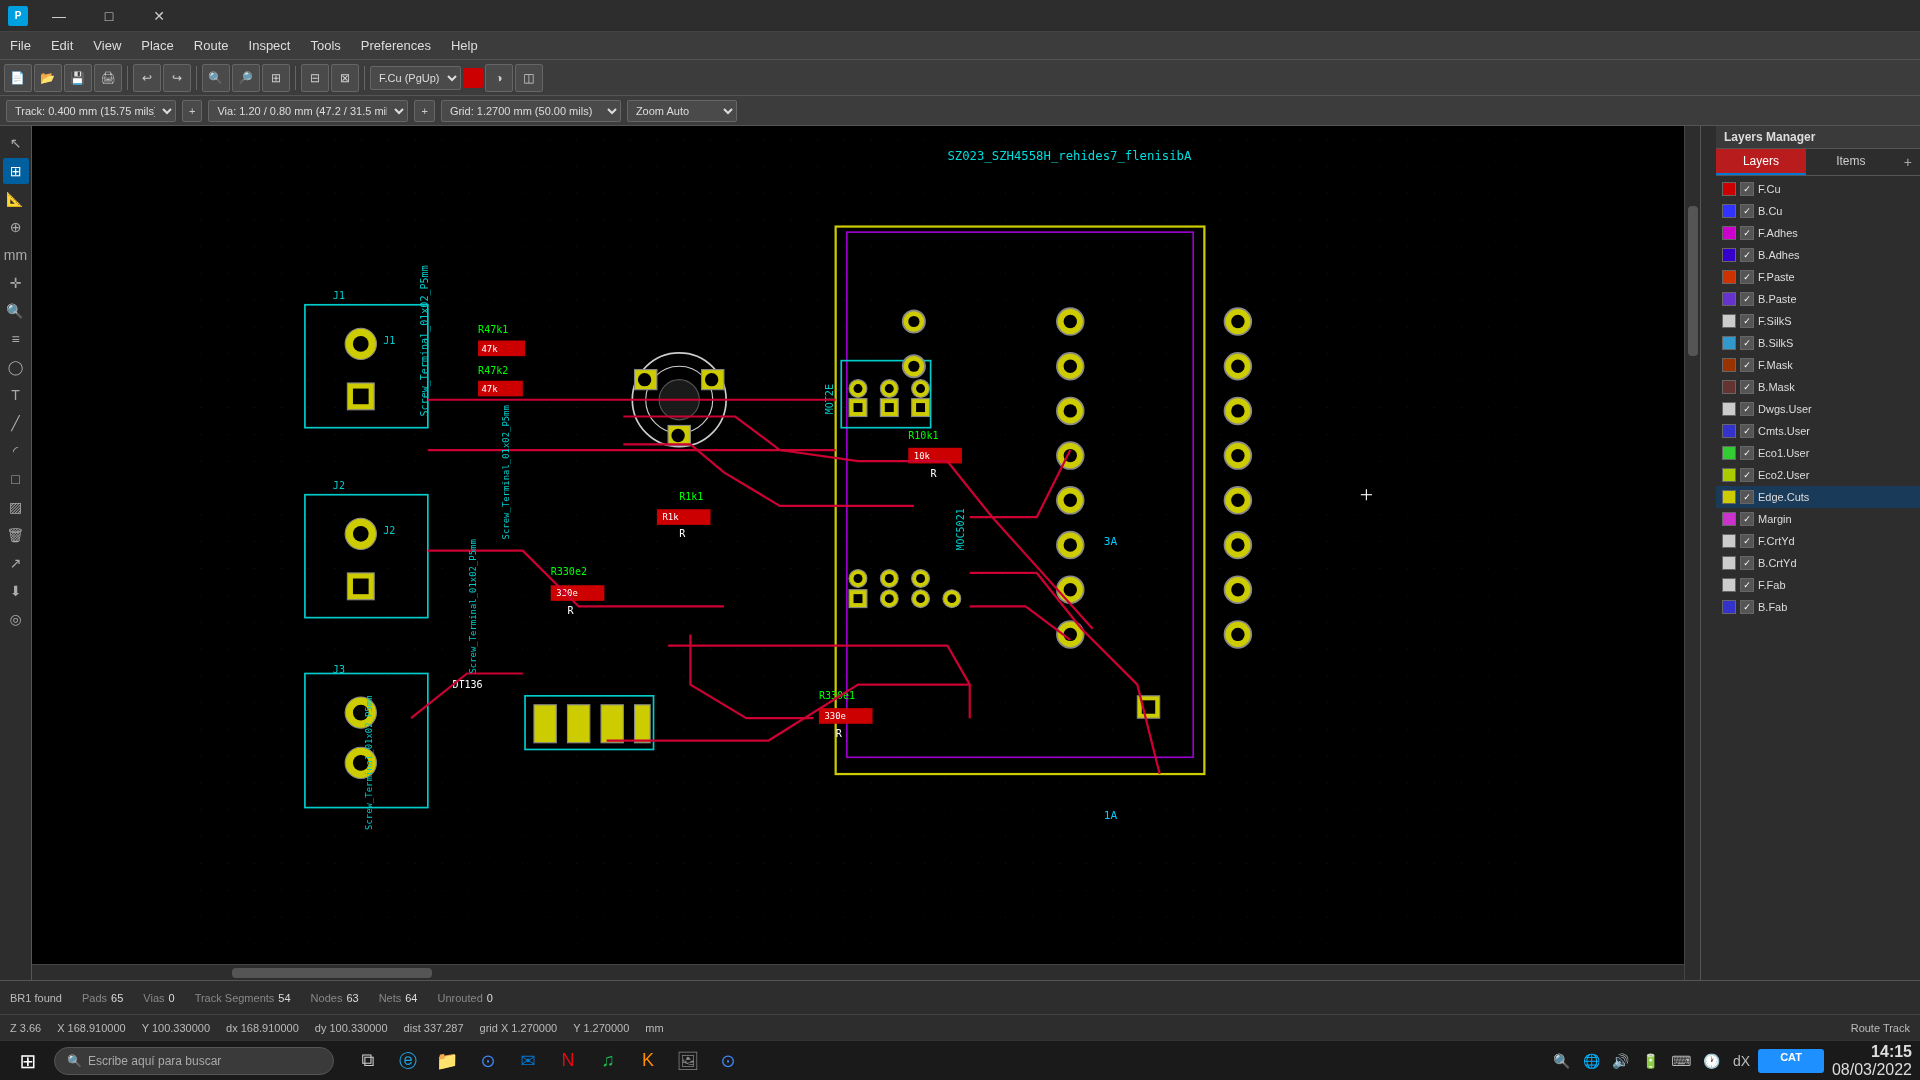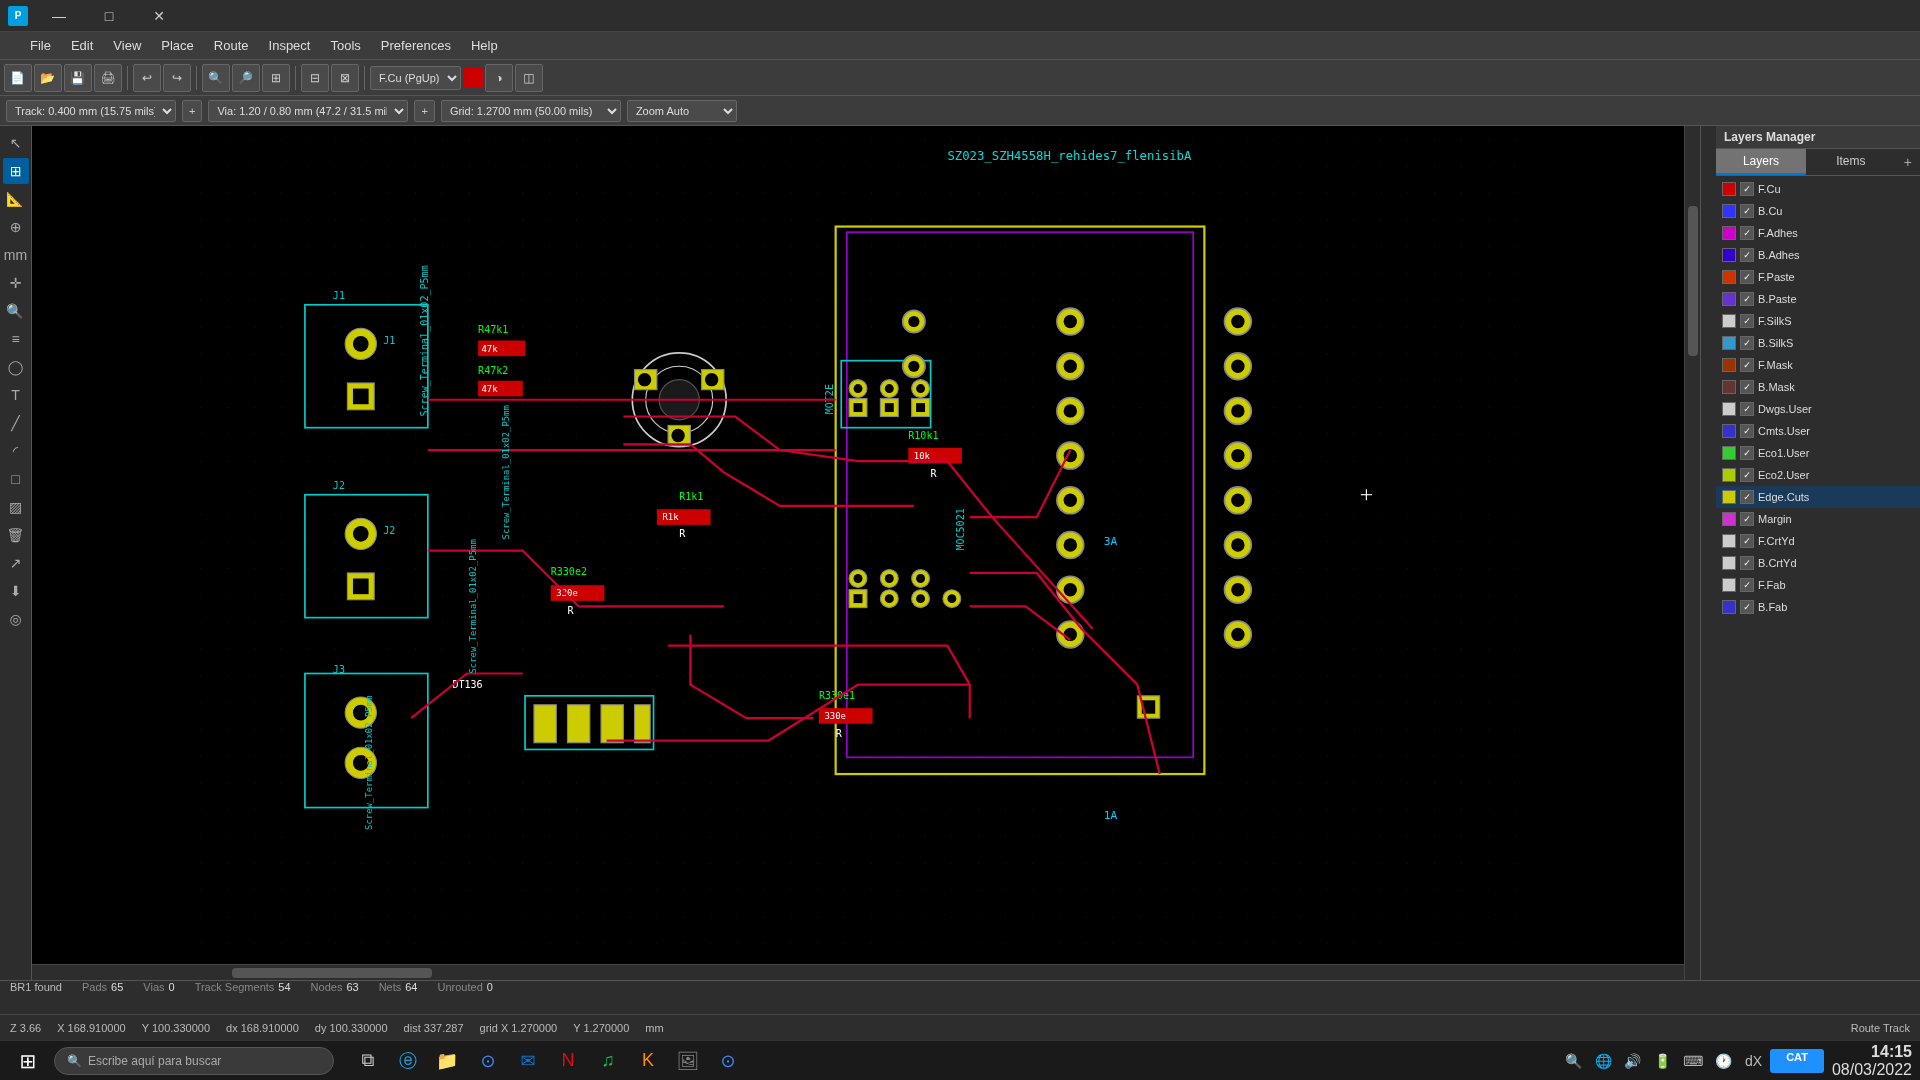--- a/index.html
+++ b/index.html
@@ -11,21 +11,21 @@
       padding: 0 8px; border-bottom: 1px solid #444;
     }
     #titlebar .title { flex: 1; text-align: center; font-size: 12px; color: #ccc; }
     #titlebar .win-controls { display: flex; gap: 4px; }
     #titlebar .win-btn { width: 46px; height: 32px; background: transparent; border: none; color: #ccc; cursor: pointer; font-size: 14px; display: flex; align-items: center; justify-content: center; }
     #titlebar .app-icon { width: 20px; height: 20px; margin-right: 8px; background: #00a0e0; border-radius: 2px; display: flex; align-items: center; justify-content: center; font-size: 10px; font-weight: bold; color: white; }
 
     
     #menubar {
       width: 100%; height: 28px; background: #3c3c3c; display: flex; align-items: center;
-      padding: 0 20px; border-bottom: 1px solid #555;
+      padding: 0 0; border-bottom: 1px solid #555;
     }
     .menu-item { padding: 4px 10px; cursor: pointer; color: #ddd; font-size: 13px; }
 
     
     #toolbar {
       width: 100%; height: 36px; background: #3c3c3c; display: flex; align-items: center;
       padding: 0 4px; gap: 2px; border-bottom: 1px solid #555;
     }
     .tb-btn {
       width: 28px; height: 28px; background: #4a4a4a; border: 1px solid #666;
@@ -84,40 +84,40 @@
       padding: 4px 8px; background: #3a3a3a; border-bottom: 1px solid #555;
       font-size: 12px; font-weight: bold; color: #ddd;
     }
     #layers-tabs {
       display: flex; border-bottom: 1px solid #555;
     }
     .layer-tab {
       flex: 1; padding: 5px 8px; text-align: center; cursor: pointer;
       font-size: 12px; color: #ccc; border-bottom: 2px solid transparent;
     }
-    .layer-tab.active { border-bottom: 2px solid #0078d4; color: #fff; background: #737373; }
+    .layer-tab.active { border-bottom: 2px solid #0078d4; color: #fff; background: #b91c1c; }
     #layers-list { flex: 1; overflow-y: auto; padding: 2px 0; }
     .layer-item {
       display: flex; align-items: center; padding: 2px 6px; gap: 4px;
       cursor: pointer; height: 22px;
     }
     .layer-item.active { background: #1a3a5a; }
     .layer-color-box {
       width: 14px; height: 14px; border: 1px solid #666; flex-shrink: 0;
     }
     .layer-visibility {
       width: 14px; height: 14px; border: 1px solid #666; background: #555;
       display: flex; align-items: center; justify-content: center; font-size: 9px; flex-shrink: 0;
     }
     .layer-name { font-size: 11px; color: #ddd; }
 
     
     #statusbar {
       width: 100%; height: 34px; background: #2d2d2d; border-top: 1px solid #555;
-      display: flex; padding: 0 10px; gap: 20px; font-size: 11px; color: #bbb;
+      display: flex; align-items: center; padding: 0 10px; gap: 20px; font-size: 11px; color: #bbb;
     }
     .status-group { display: flex; gap: 4px; }
     .status-label { color: #888; }
     .status-val { color: #ddd; }
 
     
     #coordbar {
       width: 100%; height: 26px; background: #2d2d2d; border-top: 1px solid #444;
       display: flex; align-items: center; padding: 0 10px; gap: 16px; font-size: 11px; color: #bbb;
     }
@@ -135,21 +135,21 @@
       flex: 0 0 280px; height: 28px; background: #3a3a3a; border: 1px solid #555;
       border-radius: 14px; display: flex; align-items: center; padding: 0 12px; gap: 6px; color: #aaa; font-size: 12px; cursor: text;
     }
     .taskbar-icons { display: flex; gap: 4px; margin-left: 10px; }
     .tb-icon-btn { width: 36px; height: 36px; background: transparent; border: none; cursor: pointer; display: flex; align-items: center; justify-content: center; font-size: 18px; color: #ccc; }
     .taskbar-right { margin-left: auto; display: flex; align-items: center; gap: 8px; }
     .sys-icons { display: flex; gap: 4px; }
     .sys-icon { font-size: 14px; color: #bbb; cursor: pointer; padding: 4px; }
     .clock { text-align: right; font-size: 16px; color: #ddd; }
     .clock-time { font-weight: bold; }
-    .cat-badge { background: #1e90ff; color: white; font-size: 11px; font-weight: bold; padding: 2px 16px; border-radius: 3px; }
+    .cat-badge { background: #1e90ff; color: white; font-size: 11px; font-weight: bold; padding: 2px 22px; border-radius: 3px; }
 
     
     #layers-list::-webkit-scrollbar { width: 8px; }
     #layers-list::-webkit-scrollbar-track { background: #2d2d2d; }
     #layers-list::-webkit-scrollbar-thumb { background: #555; border-radius: 4px; }
 
     
     #pcb-scroll-h {
       height: 16px; background: #2d2d2d; display: flex; align-items: center; border-top: 1px solid #444;
     }

